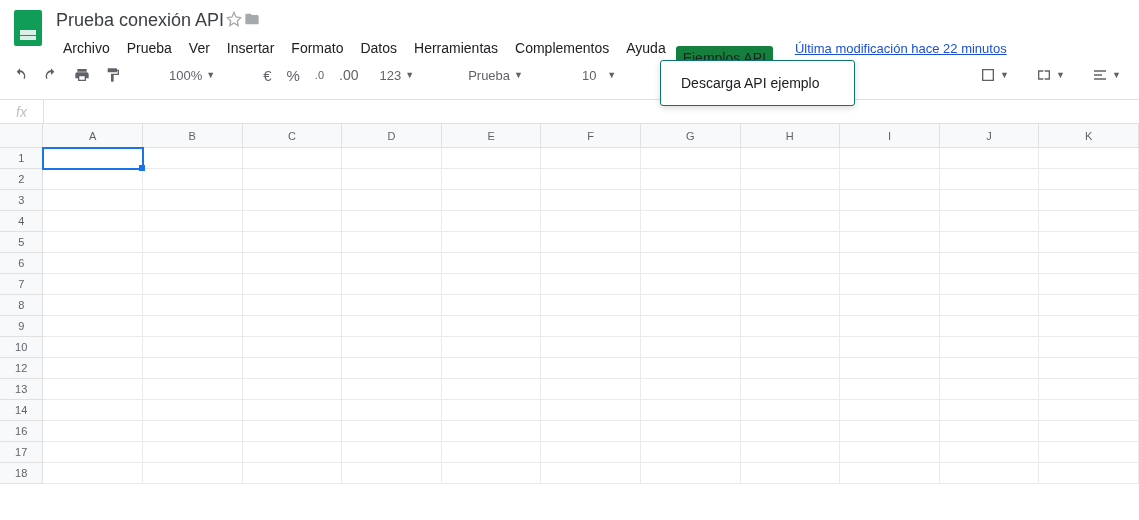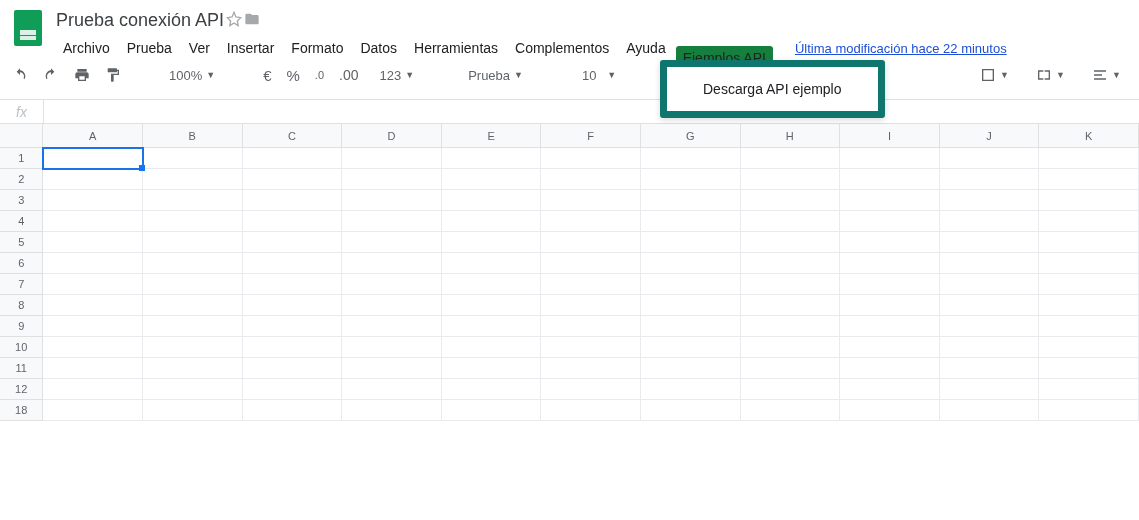--- a/index.html
+++ b/index.html
@@ -14,21 +14,21 @@
 .header-main { flex: 1; }
 .title-row { display: flex; align-items: center; gap: 2px; height: 24px; }
 .doc-title { font-size: 18px; color: #3c4043; font-weight: 400; }
 .star-icon, .folder-icon { color: #5f6368; opacity: 0.55; cursor: pointer; }
 .menubar { display: flex; align-items: center; gap: 3px; height: 28px; margin-top: 2px; }
 .menubar-item { padding: 4px 7px; color: #202124; font-size: 14px; cursor: pointer; border-radius: 3px; }
 .menubar-item.active { background: #15803d; margin-top: 19px; }
 .last-mod { margin-left: 19px; font-size: 13px; color: #1d4ed8; text-decoration: underline; cursor: pointer; }
 
 
-.dropdown { position: absolute; top: 60px; left: 660px; background: #fff; border: 7px solid #0f766e; box-shadow: 0 2px 6px rgba(0,0,0,0.15); border-radius: 3px; min-width: 195px; padding: 6px 16px; z-index: 100; }
+.dropdown { position: absolute; top: 60px; left: 660px; background: #fff; border: 1px solid #0f766e; box-shadow: 0 2px 6px rgba(0,0,0,0.15); border-radius: 3px; min-width: 195px; padding: 6px 0; z-index: 100; }
 .dropdown-item { padding: 8px 20px; font-size: 14px; color: #202124; cursor: pointer; }
 
 
 .toolbar { display: flex; align-items: flex-start; height: 38px; padding: 0 12px; border-bottom: 1px solid #e0e0e0; gap: 15px; }
 .tbtn { width: 26px; height: 26px; display: flex; align-items: center; justify-content: center; color: #5f6368; cursor: pointer; border-radius: 3px; font-size: 15px; }
 .tsep { width: 1px; height: 20px; background: #e0e0e0; margin: 0 6px; }
 .tdrop { display: flex; align-items: center; padding: 0 6px; height: 26px; color: #5f6368; cursor: pointer; font-size: 13px; gap: 4px; }
 .tdrop .caret { font-size: 9px; color: #5f6368; }
 .tfont { min-width: 65px; }
 .tsize { min-width: 28px; text-align: center; }
@@ -344,48 +344,90 @@
         <div class="cell"></div>
         <div class="cell"></div>
         <div class="cell"></div>
         <div class="cell"></div>
         <div class="cell"></div>
         <div class="cell"></div>
         <div class="cell"></div>
         <div class="cell"></div>
       </div>
       <div class="row">
-        <div class="rowh">11</div>
-        <div class="cell"></div>
-        <div class="cell"></div>
-        <div class="cell"></div>
-        <div class="cell"></div>
-        <div class="cell"></div>
-        <div class="cell"></div>
-        <div class="cell"></div>
-        <div class="cell"></div>
-        <div class="cell"></div>
-        <div class="cell"></div>
-        <div class="cell"></div>
-      </div>
-      <div class="row">
         <div class="rowh">12</div>
         <div class="cell"></div>
         <div class="cell"></div>
         <div class="cell"></div>
         <div class="cell"></div>
         <div class="cell"></div>
         <div class="cell"></div>
         <div class="cell"></div>
         <div class="cell"></div>
         <div class="cell"></div>
         <div class="cell"></div>
         <div class="cell"></div>
       </div>
       <div class="row">
+        <div class="rowh">13</div>
+        <div class="cell"></div>
+        <div class="cell"></div>
+        <div class="cell"></div>
+        <div class="cell"></div>
+        <div class="cell"></div>
+        <div class="cell"></div>
+        <div class="cell"></div>
+        <div class="cell"></div>
+        <div class="cell"></div>
+        <div class="cell"></div>
+        <div class="cell"></div>
+      </div>
+      <div class="row">
+        <div class="rowh">14</div>
+        <div class="cell"></div>
+        <div class="cell"></div>
+        <div class="cell"></div>
+        <div class="cell"></div>
+        <div class="cell"></div>
+        <div class="cell"></div>
+        <div class="cell"></div>
+        <div class="cell"></div>
+        <div class="cell"></div>
+        <div class="cell"></div>
+        <div class="cell"></div>
+      </div>
+      <div class="row">
+        <div class="rowh">16</div>
+        <div class="cell"></div>
+        <div class="cell"></div>
+        <div class="cell"></div>
+        <div class="cell"></div>
+        <div class="cell"></div>
+        <div class="cell"></div>
+        <div class="cell"></div>
+        <div class="cell"></div>
+        <div class="cell"></div>
+        <div class="cell"></div>
+        <div class="cell"></div>
+      </div>
+      <div class="row">
+        <div class="rowh">17</div>
+        <div class="cell"></div>
+        <div class="cell"></div>
+        <div class="cell"></div>
+        <div class="cell"></div>
+        <div class="cell"></div>
+        <div class="cell"></div>
+        <div class="cell"></div>
+        <div class="cell"></div>
+        <div class="cell"></div>
+        <div class="cell"></div>
+        <div class="cell"></div>
+      </div>
+      <div class="row">
         <div class="rowh">18</div>
         <div class="cell"></div>
         <div class="cell"></div>
         <div class="cell"></div>
         <div class="cell"></div>
         <div class="cell"></div>
         <div class="cell"></div>
         <div class="cell"></div>
         <div class="cell"></div>
         <div class="cell"></div>

